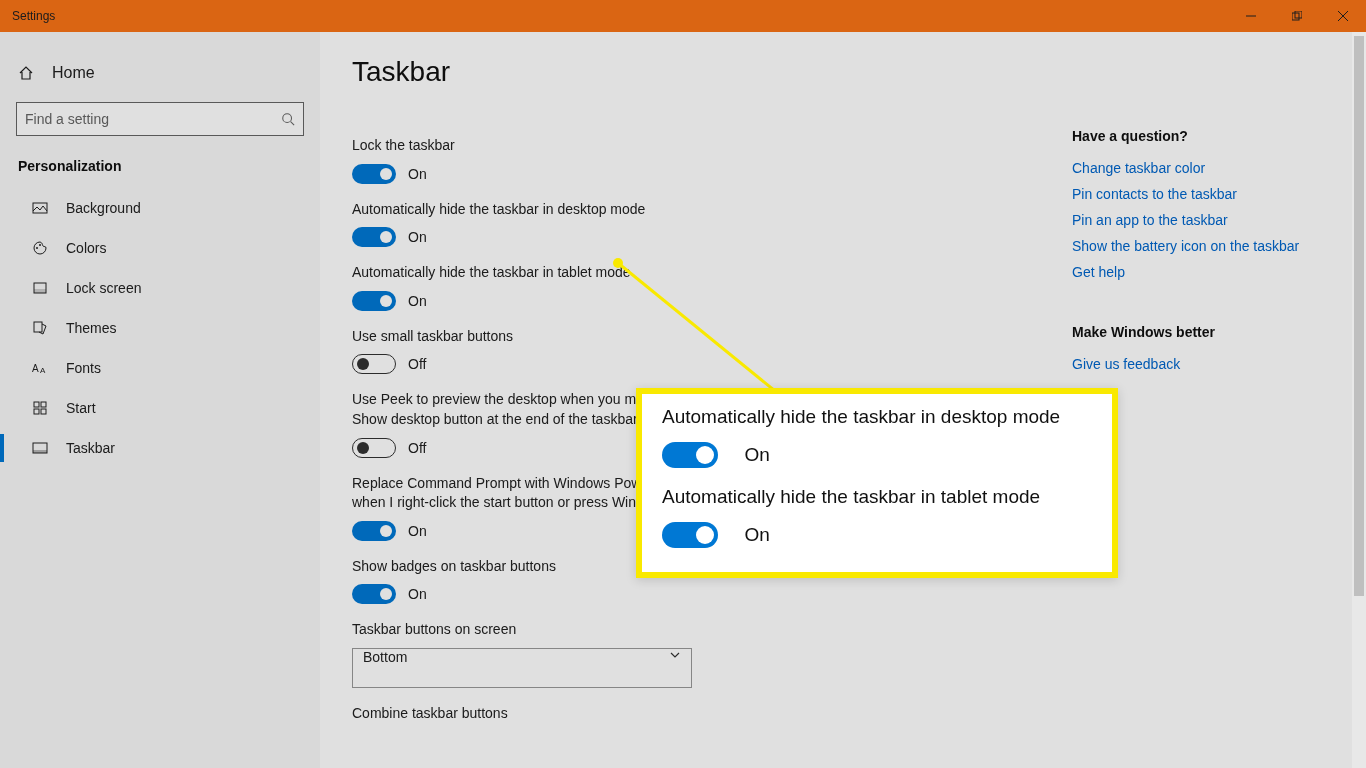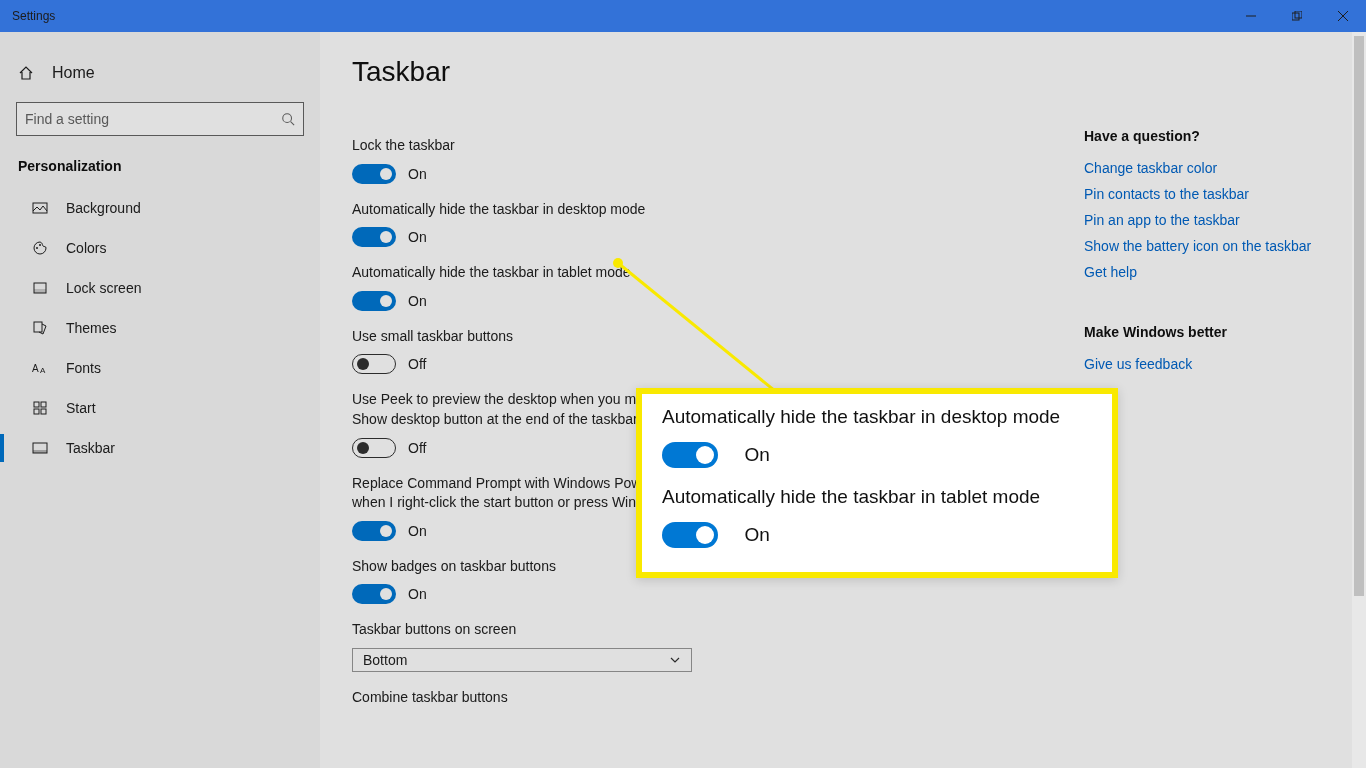--- a/index.html
+++ b/index.html
@@ -1,19 +1,19 @@
 <!DOCTYPE html>
 <html><head>
 <meta charset="utf-8">
 <style>
 * { margin: 0; padding: 0; box-sizing: border-box; font-family: "Segoe UI", Arial, sans-serif; }
 body { width: 1366px; height: 768px; overflow: hidden; background: #c9c9c9; position: relative; }
 .overlay { position: absolute; inset: 0; background: rgba(0,0,0,0.12); pointer-events: none; z-index: 5; }
 .window { width: 1366px; height: 768px; background: #fff; display: flex; flex-direction: column; position: relative; }
-.titlebar { height: 32px; display: flex; align-items: center; padding-left: 12px; font-size: 12px; color: #222; background: #3b82f6; }
+.titlebar { height: 32px; display: flex; align-items: center; padding-left: 12px; font-size: 12px; color: #222; background: #f97316; }
 .titlebar .spacer { flex: 1; }
 .winbtn { width: 46px; height: 32px; display: flex; align-items: center; justify-content: center; color: #222; }
 .winbtn svg { width: 10px; height: 10px; }
 .app { flex: 1; display: flex; overflow: hidden; }
 .sidebar { width: 320px; background: #f7f7f7; padding-top: 24px; border-right: none; position: relative; }
 .home { display: flex; align-items: center; gap: 18px; padding: 8px 18px 20px 18px; font-size: 16px; color: #222; }
 .home svg { width: 16px; height: 16px; }
 .searchbox { margin: 0 16px 22px 16px; height: 34px; border: 1px solid #666; background: #fff; display: flex; align-items: center; padding: 0 8px; font-size: 14px; color: #666; justify-content: space-between; }
 .section-title { font-size: 14px; font-weight: 600; padding: 0 18px 14px 18px; color: #111; }
 .navitem { display: flex; align-items: flex-end; gap: 18px; padding: 12px 32px; font-size: 14px; color: #222; position: relative; }
@@ -24,22 +24,22 @@
 .setting { margin-bottom: 16px; max-width: 640px; }
 .setting-label { font-size: 14px; color: #222; margin-bottom: 8px; line-height: 1.4; }
 .toggle-row { display: flex; align-items: center; gap: 12px; }
 .toggle { width: 44px; height: 20px; border-radius: 10px; position: relative; }
 .toggle.on { background: #0078d4; }
 .toggle.off { background: #fff; border: 1px solid #333; }
 .toggle .knob { width: 12px; height: 12px; border-radius: 50%; position: absolute; top: 50%; transform: translateY(-50%); }
 .toggle.on .knob { background: #fff; right: 4px; }
 .toggle.off .knob { background: #333; left: 4px; }
 .toggle-state { font-size: 14px; color: #222; }
-.dropdown { width: 340px; height: 24px; border: 1px solid #999; display: flex; align-items: center; justify-content: space-between; padding: 0 10px; font-size: 14px; color: #222; background: #fff; }
-.rightpanel { position: absolute; right: 32px; top: 96px; width: 250px; }
+.dropdown { width: 340px; height: 40px; border: 1px solid #999; display: flex; justify-content: space-between; padding: 0 10px; font-size: 14px; color: #222; background: #fff; }
+.rightpanel { position: absolute; right: 44px; top: 96px; width: 250px; }
 .rp-head { font-size: 14px; font-weight: 600; color: #111; margin-bottom: 16px; }
 .rp-link { font-size: 14px; color: #0066cc; margin-bottom: 10px; display: block; }
 .rp-gap { height: 34px; }
 .callout-box { position: absolute; left: 636px; top: 388px; width: 482px; height: 190px; background: #fff; border: 6px solid #f9e900; z-index: 10; padding: 12px 20px; box-shadow: 0 2px 10px rgba(0,0,0,0.15); }
 .callout-box .csetting { margin-bottom: 18px; }
 .callout-box .clabel { font-size: 19px; color: #111; margin-bottom: 14px; }
 .callout-box .ctoggle { width: 56px; height: 26px; border-radius: 13px; background: #0078d4; position: relative; display: inline-block; vertical-align: middle; }
 .callout-box .ctoggle .cknob { width: 18px; height: 18px; border-radius: 50%; background: #fff; position: absolute; right: 4px; top: 4px; }
 .callout-box .cstate { font-size: 19px; color: #111; margin-left: 22px; vertical-align: middle; }
 .callout-line { position: absolute; z-index: 9; pointer-events: none; }

